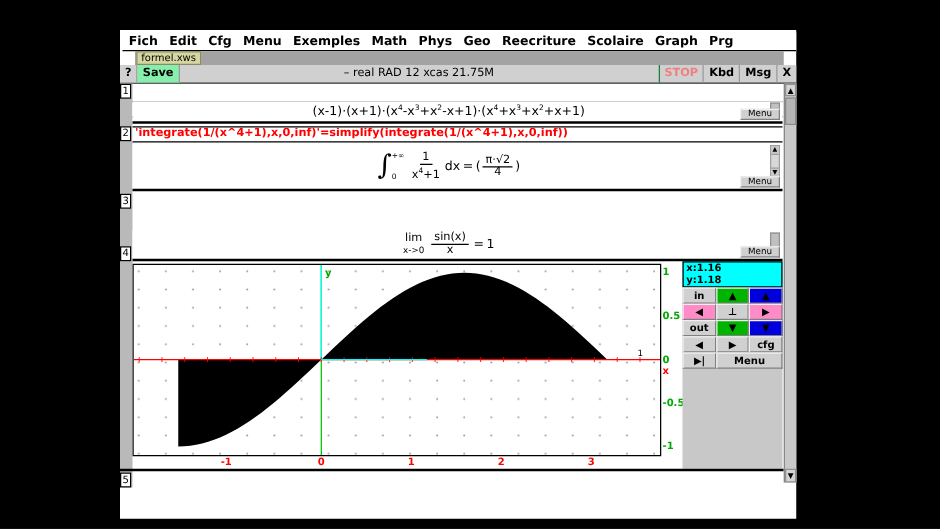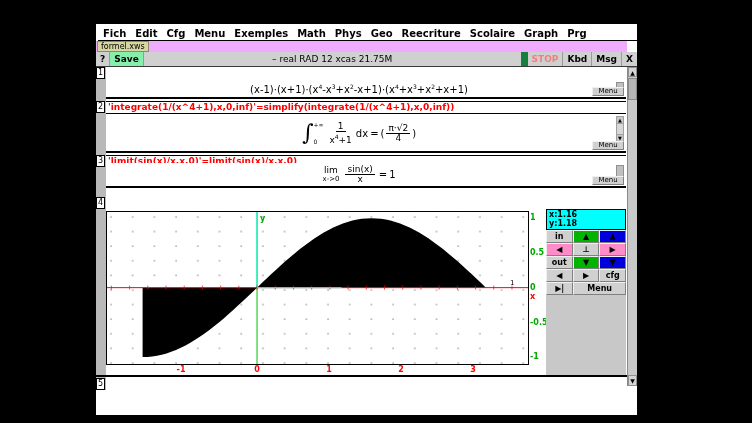--- a/index.html
+++ b/index.html
@@ -9,34 +9,34 @@
             background:#fff; }
 
   
   .menubar { position:absolute; left:2px; top:2px; right:0; height:15px;
              background:#fff; border-bottom:1px solid #000;
              display:flex; align-items:center; gap:9px; padding-left:5px;
              font-size:10px; font-weight:bold; color:#000; white-space:nowrap; }
   .menubar span { cursor:default; }
 
   
-  .tabrow { position:absolute; left:0; top:17px; right:10px; height:11px; background:#f0abfc; }
+  .tabrow { position:absolute; left:12px; top:17px; right:10px; height:11px; background:#a3a3a3; }
   .tab { position:absolute; left:1px; top:0; height:11px; padding:0 3px;
          background:#d6d6a2; border:1px solid #8a8a6a; font-size:8px; line-height:9px;
          color:#000; }
 
   
   .toolbar { position:absolute; left:0; top:28px; right:0; height:15px;
              background:#d0d0d0; border-bottom:1px solid #3a3a3a;
              display:flex; align-items:stretch; font-size:9px; font-weight:bold; }
   .tb { display:flex; align-items:center; padding:0 4px; border-right:1px solid #9a9a9a; }
   .tb-help { background:#d0d0d0; }
   .tb-save { background:#86efac; }
   .tb-status { flex:1; justify-content:center; border-right:none; font-weight:normal; }
-  .tb-stop { color:#f08080; border-left:7px solid #15803d; border-right:none;}
+  .tb-stop { color:#f08080; border-left:1px solid #15803d; border-right:none;}
   .tb-right { border-left:1px solid #9a9a9a; border-right:none; }
 
   
   .badgestrip { position:absolute; left:0; top:43px; width:10px; height:323px; background:#b9b9b9; }
   .badge { position:absolute; left:0; width:9px; height:12px; background:#fff;
            border:1px solid #000; font-size:8px; line-height:10px; text-align:center;
            color:#000; z-index:5; }
 
   
   .inrow { position:absolute; left:10px; width:520px; height:13px; background:#fff;
@@ -183,22 +183,21 @@
         </span>
       <span>)</span>
     </div>
     <div class="mini-sb" style="height:26px">
       <span class="sbu">▲</span>
       <span class="sbd">▼</span>
     </div>
     <div class="menu-btn">Menu</div>
   </div>
 
-  <div class="inrow" style="top:131px">'limit(sin(x)/x,x,0)'=limit(sin(x)/x,x,0)</div>
-  <div class="res" style="top:139px; height:25px">
+  <div class="res" style="top:160px; height:25px">
     <div class="rescontent">
       <span class="limstack">
           <span>lim</span>
           <span class="under">x-&gt;0</span>
         </span>
       <span class="frac">
           <span class="num">sin(x)</span>
           <span class="den">x</span>
         </span>
       <span style="margin:0 2px">=</span>

